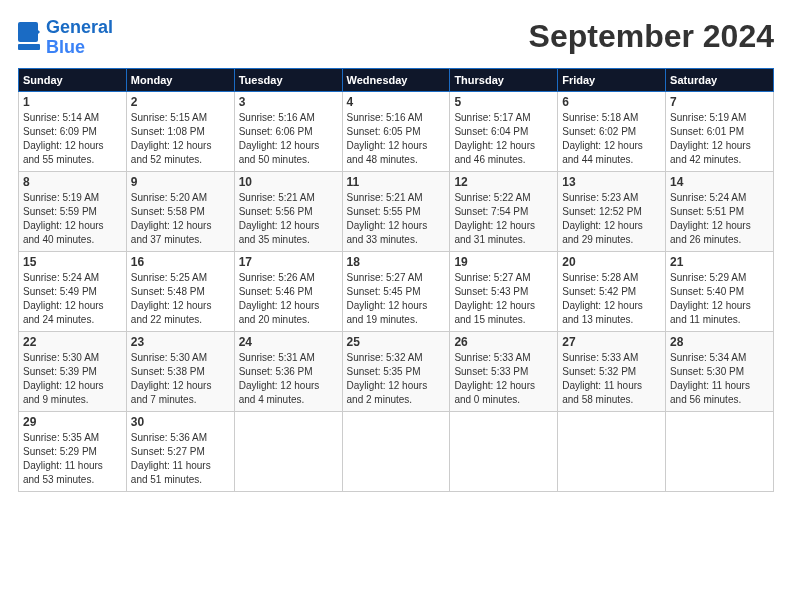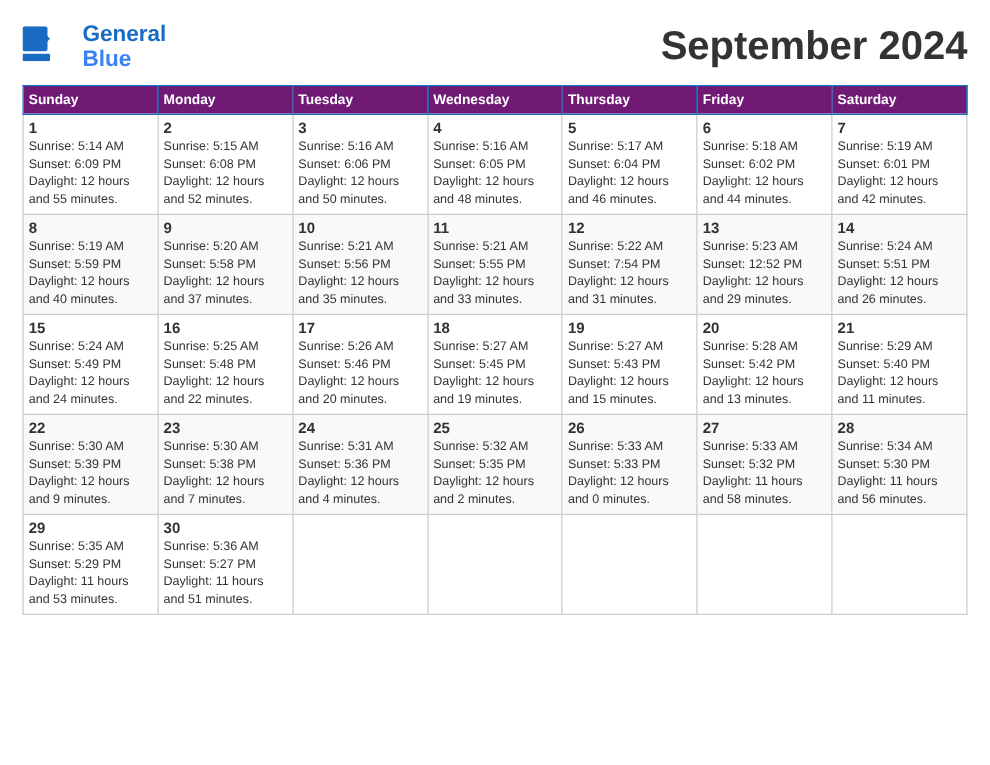--- a/index.html
+++ b/index.html
@@ -18,21 +18,20 @@
     }
     .header {
       display: flex;
       justify-content: space-between;
       align-items: flex-start;
       margin-bottom: 10px;
     }
     .logo {
       display: flex;
       align-items: center;
-      gap: 20px;
     }
     .logo-text {
       font-size: 18px;
       font-weight: bold;
       color: #333;
       line-height: 1.1;
     }
     .logo-text span {
       color: #1a6bc4;
     }
@@ -48,21 +47,21 @@
       font-size: 14px;
       color: #555;
       margin-top: 2px;
     }
     .calendar {
       width: 100%;
       border-collapse: collapse;
       font-size: 9.5px;
     }
     .calendar th {
-      background: #701a75;
+      background: #0f172a;
       color: #fff;
       padding: 5px 4px;
       text-align: left;
       font-size: 11px;
       font-weight: bold;
       border: 1px solid #1a6bc4;
     }
     .calendar td {
       border: 1px solid #ccc;
       vertical-align: top;
@@ -134,21 +133,21 @@
           <div class="day-info">
             <span>Sunrise: 5:14 AM</span><br>
             <span>Sunset: 6:09 PM</span><br>
             <span>Daylight: 12 hours and 55 minutes.</span>
           </div>
         </td>
           <td>
           <span class="day-num">2</span>
           <div class="day-info">
             <span>Sunrise: 5:15 AM</span><br>
-            <span>Sunset: 6:08 PM</span><br>
+            <span>Sunset: 1:08 PM</span><br>
             <span>Daylight: 12 hours and 52 minutes.</span>
           </div>
         </td>
           <td>
           <span class="day-num">3</span>
           <div class="day-info">
             <span>Sunrise: 5:16 AM</span><br>
             <span>Sunset: 6:06 PM</span><br>
             <span>Daylight: 12 hours and 50 minutes.</span>
           </div>

